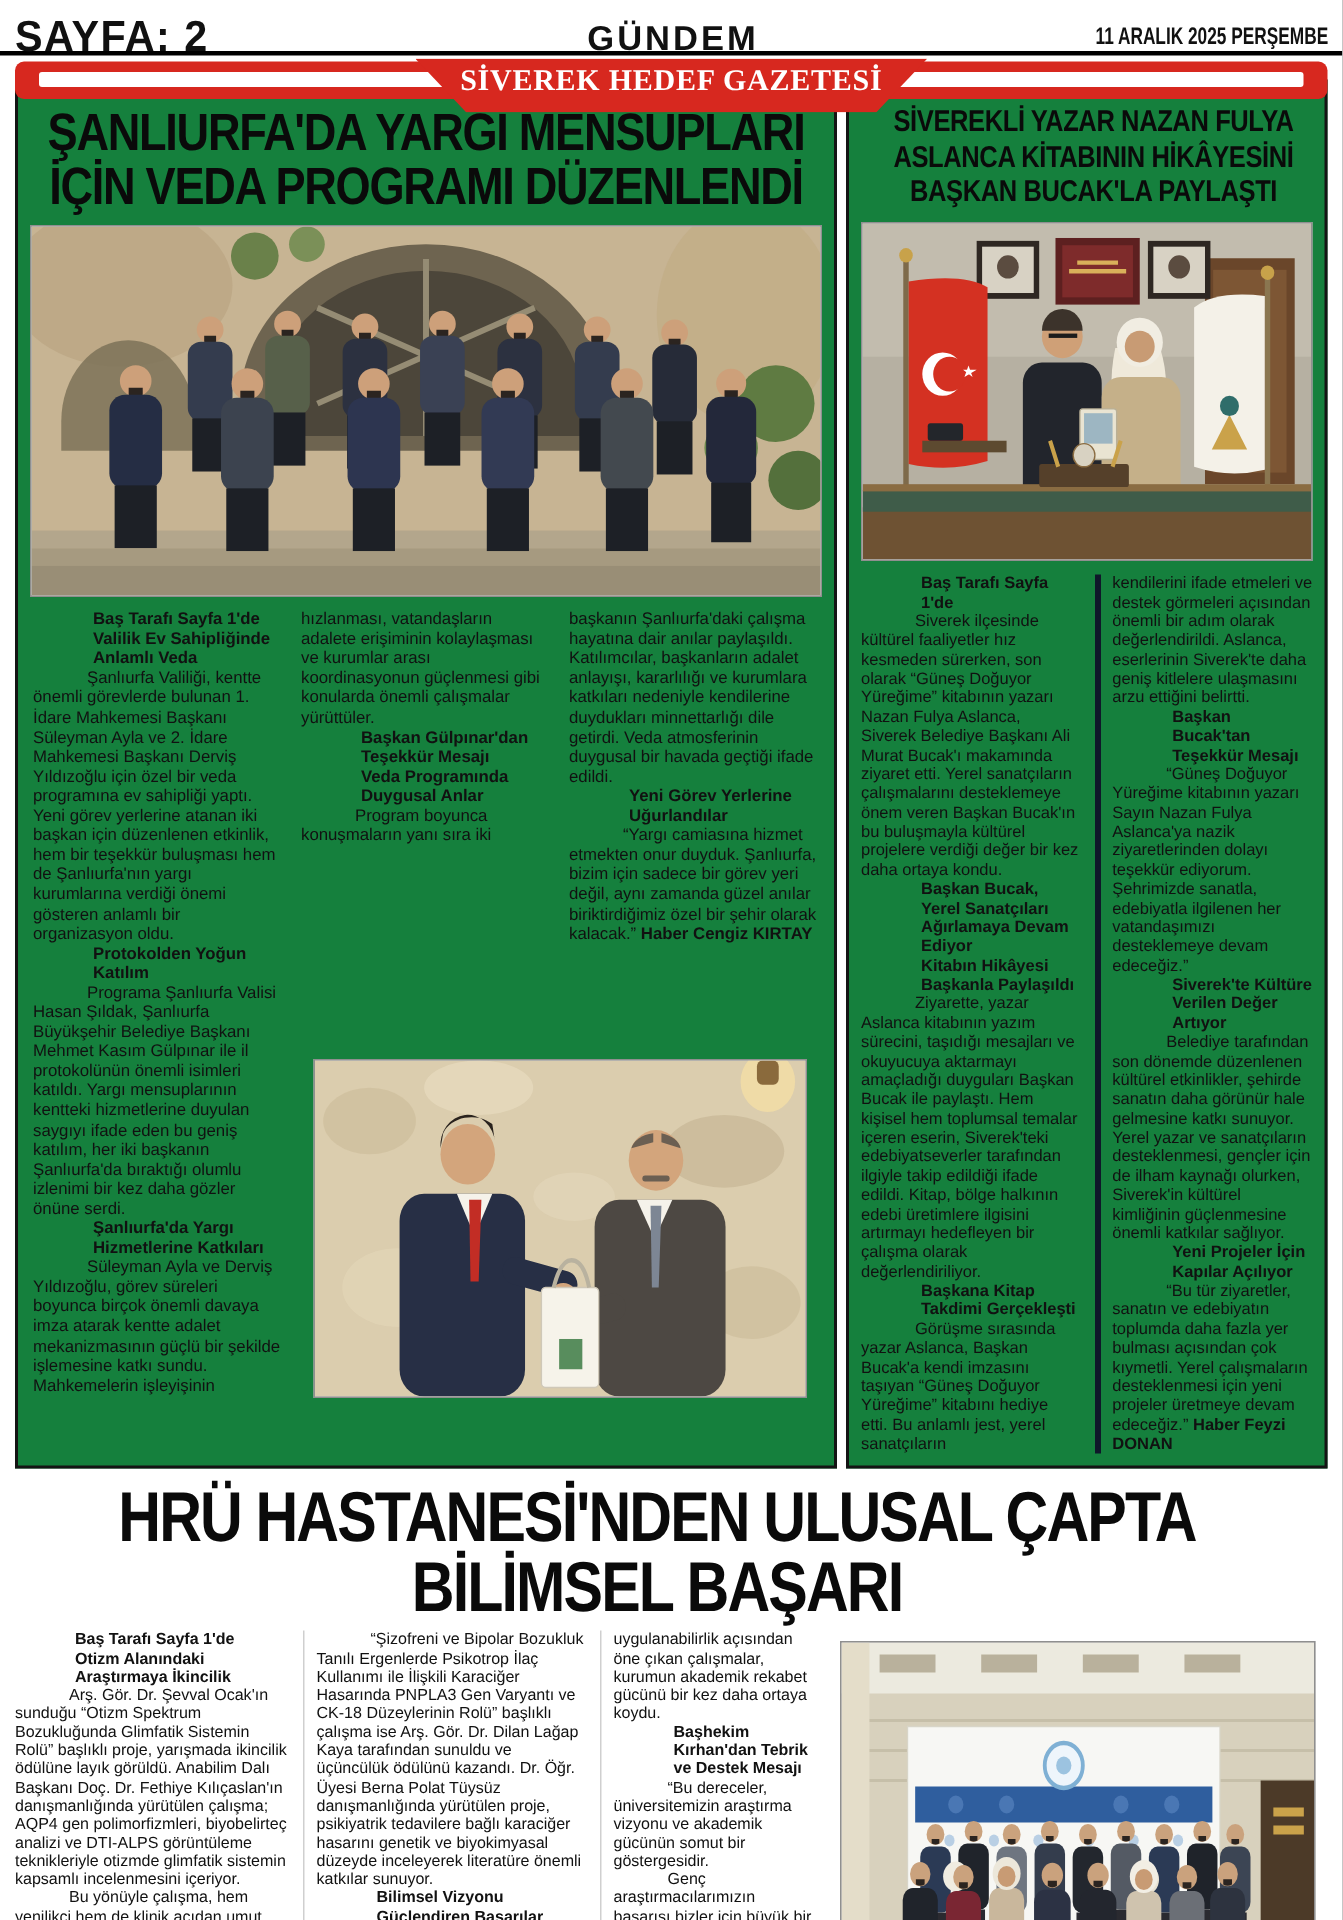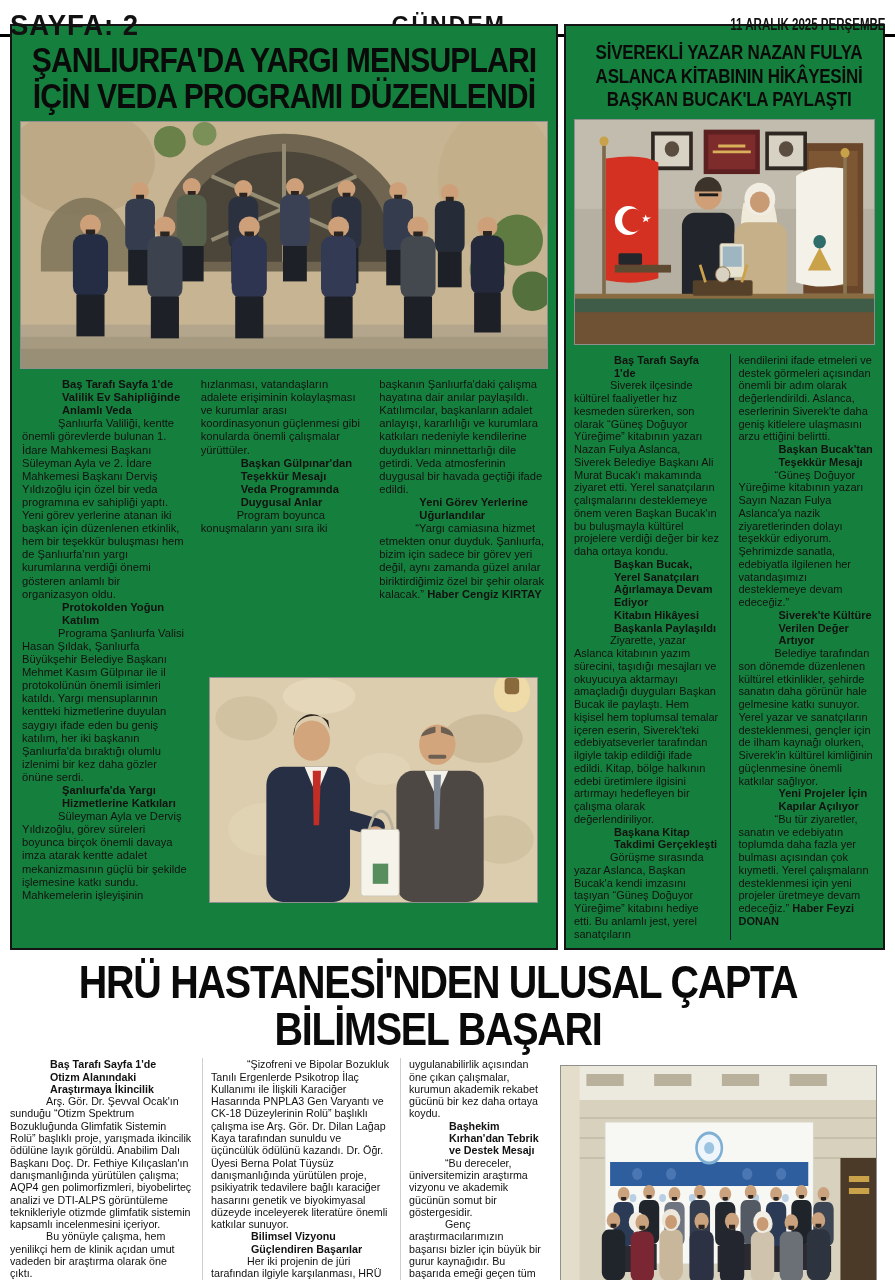--- a/index.html
+++ b/index.html
@@ -35,21 +35,21 @@
   .ph1{height:246px;}
   .ph3{height:224px;}
   .ph2{height:224px;margin:4px 0 0;}
   .ph4{height:288px;margin:2px 0;}
   
   .body3{display:grid;grid-template-columns:1fr 1fr 1fr;column-gap:12px;padding:5px 10px 8px;
          grid-template-rows:auto 232px;}
   .body3 .c1{grid-row:1 / span 2;}
   .body3 .ph2wrap{grid-column:2 / span 2;grid-row:2;}
   .body2{display:grid;grid-template-columns:1fr 1fr;column-gap:10px;padding:5px 8px 8px;}
-  .body2 .col + .col{border-left:1px solid #0f172a;padding-left:8px;}
+  .body2 .col + .col{border-left:4px solid #0f172a;padding-left:8px;}
   .col{font-size:11.2px;line-height:1.17;}
   .rightA .col{font-size:11px;line-height:1.16;}
   .blk{margin:0;}
   .blk.h{font-weight:bold;margin-left:40px;}
   .blk.pi{text-indent:36px;}
   
   .hl-bottom{font-size:47px;line-height:1.0;letter-spacing:-1.5px;width:1044px;margin-left:-84px;
              transform:scaleX(.84);transform-origin:center;padding-top:8px;}
   .bottomgrid{display:grid;grid-template-columns:182px 188px 142px 1fr;column-gap:10px;
               padding:6px 10px 0;height:296px;overflow:hidden;box-sizing:content-box;}
@@ -60,20 +60,25 @@
 <body>
 
 <div class="page">
 
   <header class="topbar">
     <div class="pagenum">SAYFA: 2</div>
     <div class="sect">GÜNDEM</div>
     <div class="date">11 ARALIK 2025 PERŞEMBE</div>
   </header>
 
+  <div class="band">
+    <span class="stripe l"></span>
+    <span class="stripe r"></span>
+    <span class="label">SİVEREK HEDEF GAZETESİ</span>
+  </div>
 
   <main class="articles">
 
     <article class="box leftA">
       <h1 class="hl hl-left">ŞANLIURFA'DA YARGI MENSUPLARI İÇİN VEDA PROGRAMI DÜZENLENDİ</h1>
 
       <figure class="photo ph1" aria-label="Protokol üyeleri tarihi bina önünde toplu fotoğraf">
         <svg viewBox="0 0 530 250" preserveAspectRatio="none">
           <defs>
               <g id="pA">

